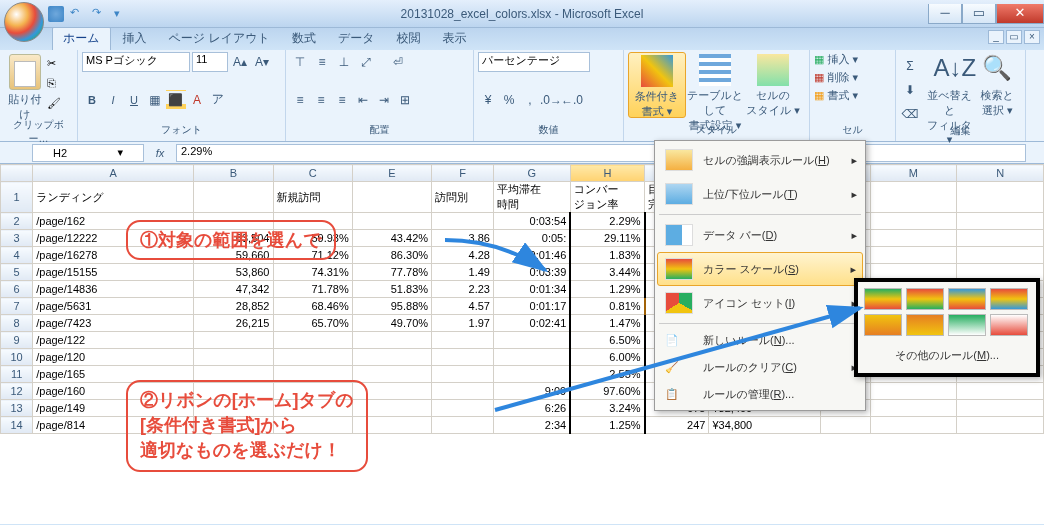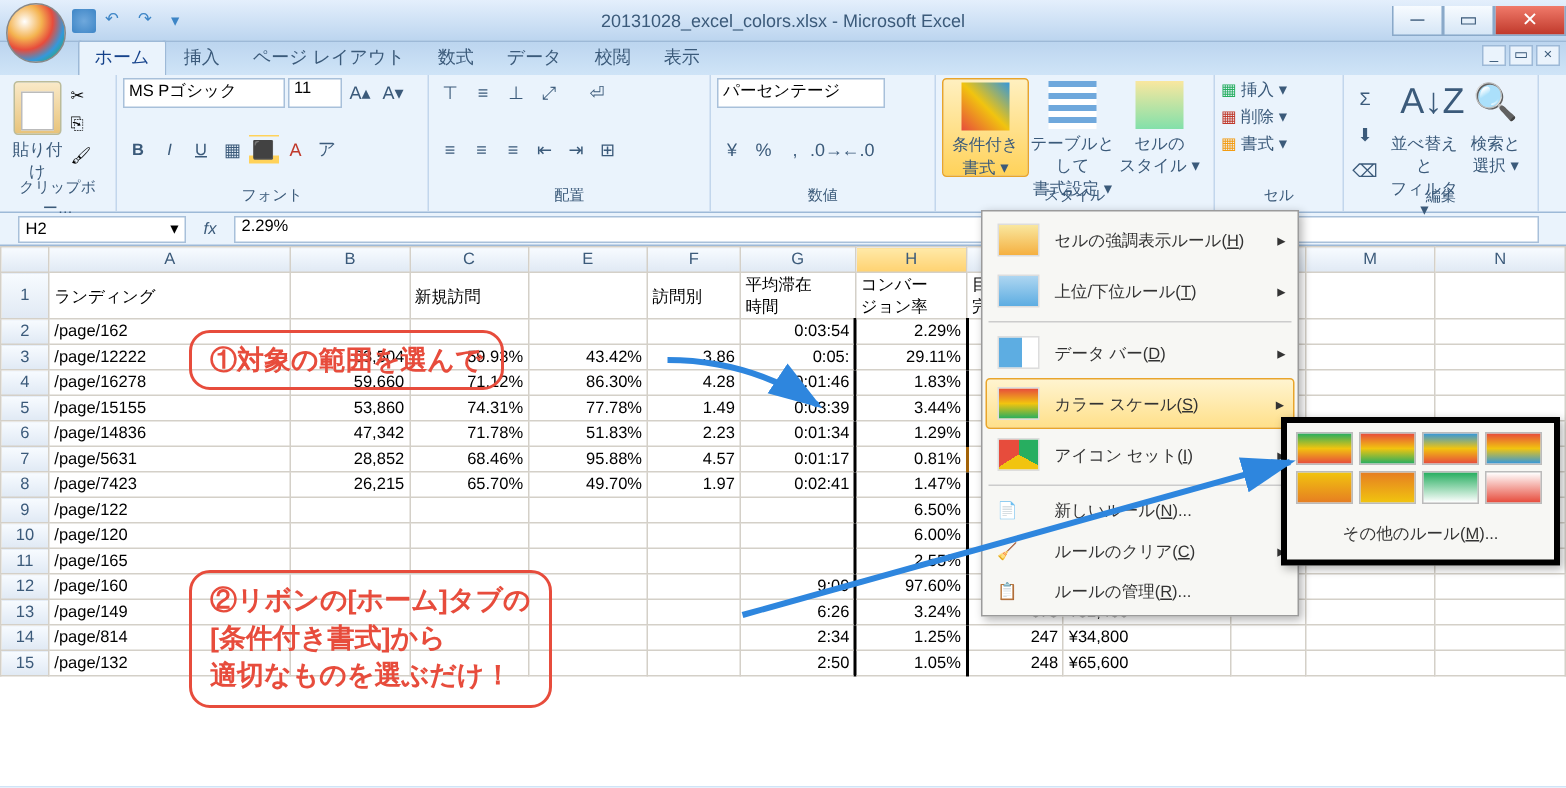--- a/index.html
+++ b/index.html
@@ -36,21 +36,21 @@
 .num-group{width:150px}
 .num-sel{width:112px;height:20px;border:1px solid #a8c0da;background:#fff;font-size:11px;padding:0 3px}
 .styles-group{width:186px}
 .big-btn{width:58px;height:66px;text-align:center;font-size:10px;color:#3b5a7a;padding-top:2px;display:inline-block}
 .big-btn.active{background:linear-gradient(#fff0c0,#ffd25a);border:1px solid #e9a52b;border-radius:3px}
 .big-ico{width:32px;height:32px;margin:0 auto 2px}
 .cells-group{width:86px}
 .edit-group{width:130px}
 .cells-row{display:flex;align-items:center;gap:3px;font-size:10px;color:#3b5a7a;margin-bottom:3px}
 .formula-bar{height:22px;background:#eaf3fc;border-bottom:1px solid #9db9d7;display:flex;align-items:center}
-.name-box{width:112px;height:18px;border:1px solid #a8c0da;background:#fff;margin-left:12px;padding:0 4px;font-size:11px;display:flex;align-items:center;justify-content:space-between}
+.name-box{width:112px;height:18px;border:1px solid #a8c0da;background:#fff;margin-left:32px;padding:0 20px;font-size:11px;display:flex;align-items:center;justify-content:space-between}
 .fx-btn{width:20px;text-align:center;font-style:italic;color:#3b5a7a;margin:0 6px}
 .formula-in{flex:1;height:18px;border:1px solid #a8c0da;background:#fff;padding:0 4px;font-size:11px;margin-right:18px}
 .sheet{background:#fff;position:relative;height:360px}
 table{border-collapse:collapse;width:100%}
 th,td{border:1px solid #d4d0c8;font-size:11px;height:17px;padding:0 3px;white-space:nowrap;overflow:hidden}
 th{background:linear-gradient(#f7fbff,#e0e9f4);color:#3b5a7a;font-weight:normal;text-align:center}
 th.rowh{width:26px}
 .colh{text-align:center}
 td{text-align:right}
 td.l{text-align:left}
@@ -473,35 +473,20 @@
           <td class=""></td>
           <td class=""></td>
           <td class="">2:34</td>
           <td class="" style="border-left:2px solid #000;border-right:2px solid #000">1.25%</td>
           <td class="">247</td>
           <td class="l">¥34,800</td>
           <td class=""></td>
           <td class=""></td>
           <td class=""></td>
         </tr>
-        <tr>
-          <th class="rowh">15</th>
-          <td class="l">/page/132</td>
-          <td class=""></td>
-          <td class=""></td>
-          <td class=""></td>
-          <td class=""></td>
-          <td class="">2:50</td>
-          <td class="" style="border-left:2px solid #000;border-right:2px solid #000">1.05%</td>
-          <td class="">248</td>
-          <td class="l">¥65,600</td>
-          <td class=""></td>
-          <td class=""></td>
-          <td class=""></td>
-        </tr>
       </tbody>
     </table>
 </div>
 
 <div class="cf-menu">
   <div class="cf-item">
     <span class="cf-ico" style="background:linear-gradient(#f9e79f,#f5b041)"></span>
     <span>セルの強調表示ルール(<u class="acc">H</u>)</span>
       <span class="arr">▸</span>
   </div>

